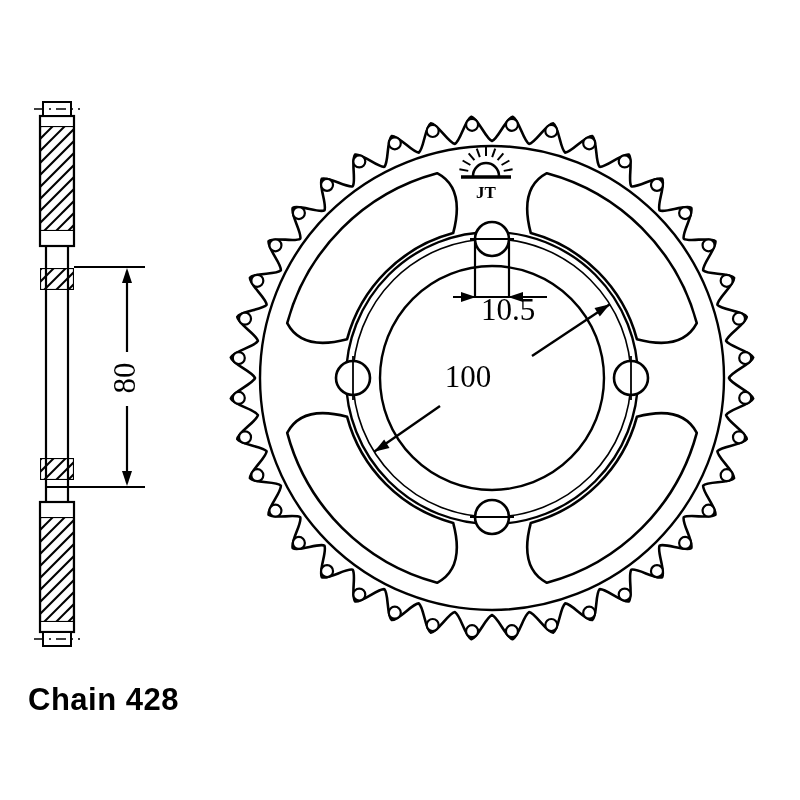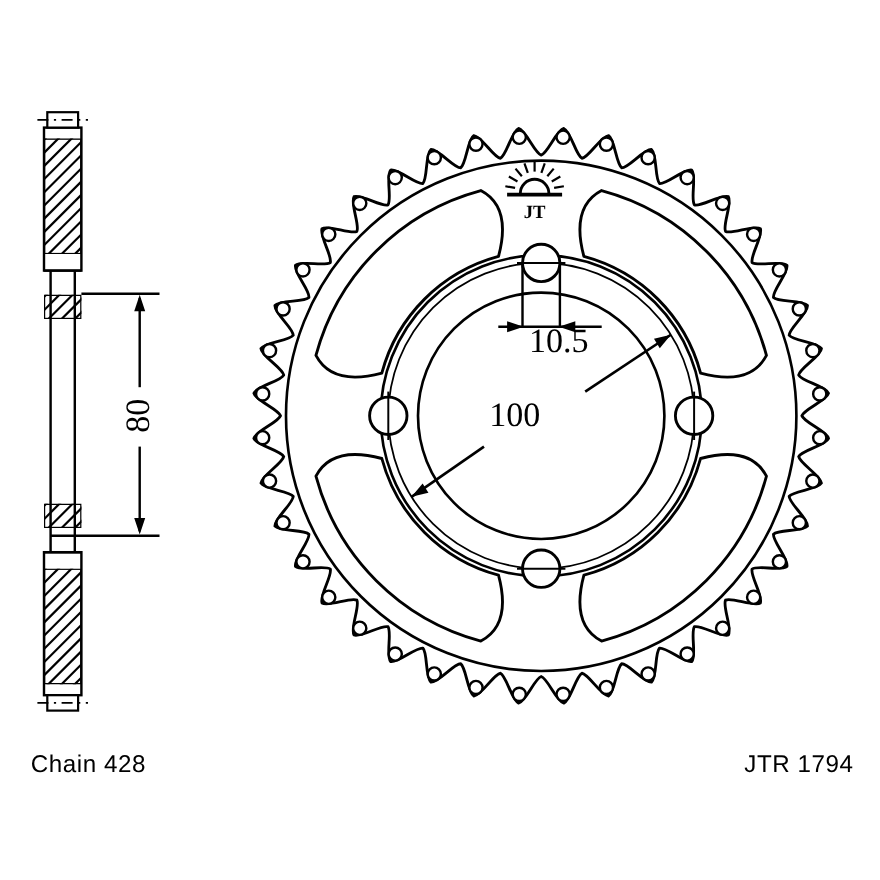--- a/index.html
+++ b/index.html
@@ -27,22 +27,22 @@
     position: absolute;
     left: 0;
     top: 0;
     width: 800px;
     height: 800px;
     display: block;
   }
   .label-chain, .label-part {
     position: absolute;
     font-family: "Liberation Sans", sans-serif;
-    font-weight: normal;
-    font-size: 22px;
+    font-weight: bold;
+    font-size: 31px;
     letter-spacing: 0.5px;
     color: #000000;
     white-space: nowrap;
   }
   .label-chain { left: 28px; top: 682px; }
   .label-part  { right: 24px; top: 682px; text-align: right; }
   .dim-text {
     font-family: "Liberation Sans", sans-serif;
     font-size: 30px;
     fill: #000000;
@@ -326,15 +326,14 @@
       </g>
 
     <text id="dim-80" class="dim-text-thin" x="135" y="378" text-anchor="middle" transform="rotate(-90 135 378)">80</text>
     <text id="dim-105" class="dim-text-thin" x="508" y="320" text-anchor="middle">10.5</text>
     <text id="dim-100" class="dim-text-thin" x="468" y="387" text-anchor="middle">100</text>
     <text id="logo-letters" class="dim-text" text-anchor="middle" style="font-size:17px;font-weight:bold;font-family:'Liberation Serif',serif;" x="486" y="198">JT</text>
   </svg>
 
   <div class="label-chain">Chain 428</div>
 
-  <div class="label-part">JTR 1794</div>
 
 </div>
 
 </body></html>

